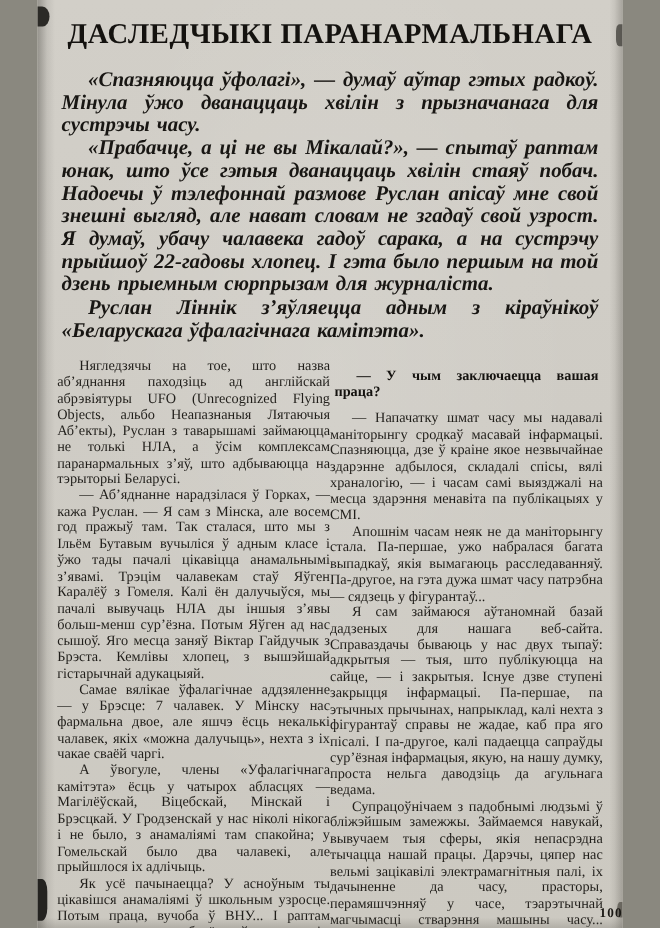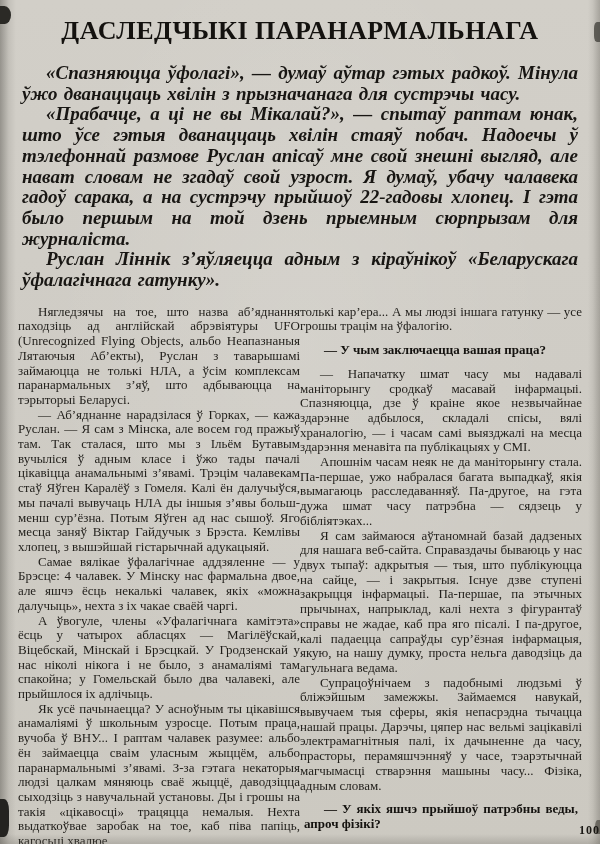--- a/index.html
+++ b/index.html
@@ -2,21 +2,21 @@
 <html><head>
 <meta charset="utf-8">
 <style>
   html, body {
     margin: 0;
     padding: 0;
     background: #8a887f;
   }
   .page {
     position: relative;
-    width: 600px;
+    width: 532px;
     height: 844px;
     margin: 0 auto;
     background:
       radial-gradient(ellipse at 50% 40%, rgba(255,255,255,0.10), rgba(0,0,0,0) 60%),
       linear-gradient(to bottom, #d2cfc8 0%, #cfccc5 45%, #ccc9c1 100%);
     overflow: hidden;
     font-family: "Liberation Serif", "DejaVu Serif", serif;
     color: #1e1c19;
     box-sizing: border-box;
   }
@@ -114,36 +114,35 @@
   <div class="blob-top-left"></div>
   <div class="blob-bottom-left"></div>
   <div class="blob-top-right"></div>
   <div class="blob-bottom-right"></div>
 
   <h1 class="title">ДАСЛЕДЧЫКІ ПАРАНАРМАЛЬНАГА</h1>
 
   <div class="lead">
     <p>«Спазняюцца ўфолагі», — думаў аўтар гэтых радкоў. Мінула ўжо дванаццаць хвілін з прызначанага для сустрэчы часу.</p>
     <p>«Прабачце, а ці не вы Мікалай?», — спытаў раптам юнак, што ўсе гэтыя дванаццаць хвілін стаяў побач. Надоечы ў тэлефоннай размове Руслан апісаў мне свой знешні выгляд, але нават словам не згадаў свой узрост. Я думаў, убачу чалавека гадоў сарака, а на сустрэчу прыйшоў 22-гадовы хлопец. І гэта было першым на той дзень прыемным сюрпрызам для журналіста.</p>
-    <p>Руслан Ліннік з’яўляецца адным з кіраўнікоў «Беларускага ўфалагічнага гатунку».</p>
+    <p>Руслан Ліннік з’яўляецца адным з кіраўнікоў «Беларускага ўфалагічнага камітэта».</p>
   </div>
 
   <div class="columns">
     <div class="col">
       <p>Нягледзячы на тое, што назва аб’яднання паходзіць ад англійскай абрэвіятуры UFO (Unrecognized Flying Objects, альбо Неапазнаныя Лятаючыя Аб’екты), Руслан з таварышамі займаюцца не толькі НЛА, а ўсім комплексам паранармальных з’яў, што адбываюцца на тэрыторыі Беларусі.</p>
       <p>— Аб’яднанне нарадзілася ў Горках, — кажа Руслан. — Я сам з Мінска, але восем год пражыў там. Так сталася, што мы з Ільём Бутавым вучыліся ў адным класе і ўжо тады пачалі цікавіцца анамальнымі з’явамі. Трэцім чалавекам стаў Яўген Каралёў з Гомеля. Калі ён далучыўся, мы пачалі вывучаць НЛА ды іншыя з’явы больш-менш сур’ёзна. Потым Яўген ад нас сышоў. Яго месца заняў Віктар Гайдучык з Брэста. Кемлівы хлопец, з вышэйшай гістарычнай адукацыяй.</p>
-      <p>Самае вялікае ўфалагічнае аддзяленне — у Брэсце: 4 чалавек. У Мінску нас фармальна двое, але яшчэ ёсць некалькі чалавек, якіх «можна далучыць», нехта з іх чакае сваёй чаргі.</p>
+      <p>Самае вялікае ўфалагічнае аддзяленне — у Брэсце: 7 чалавек. У Мінску нас фармальна двое, але яшчэ ёсць некалькі чалавек, якіх «можна далучыць», нехта з іх чакае сваёй чаргі.</p>
       <p>А ўвогуле, члены «Уфалагічнага камітэта» ёсць у чатырох абласцях — Магілёўскай, Віцебскай, Мінскай і Брэсцкай. У Гродзенскай у нас ніколі нікога і не было, з анамаліямі там спакойна; у Гомельскай было два чалавекі, але прыйшлося іх адлічыць.</p>
       <p>Як усё пачынаецца? У асноўным ты цікавішся анамаліямі ў школьным узросце. Потым праца, вучоба ў ВНУ... І раптам чалавек разумее: альбо ён займаецца сваім уласным жыццём, альбо паранармальнымі з’явамі. З-за гэтага некаторыя людзі цалкам мяняюць сваё жыццё, даводзіцца сыходзіць з навучальнай установы. Ды і грошы на такія «цікавосці» трацяцца немалыя. Нехта выдаткоўвае заробак на тое, каб піва папіць, кагосьці хвалюе</p>
     </div>
     <div class="col">
-      <p class="noindent">толькі кар’ера... А мы людзі іншага гатунку — усе грошы трацім на ўфалогію.</p>
       <p class="question">— У чым заключаецца вашая праца?</p>
       <p>— Напачатку шмат часу мы надавалі маніторынгу сродкаў масавай інфармацыі. Спазняюцца, дзе ў краіне якое незвычайнае здарэнне адбылося, складалі спісы, вялі храналогію, — і часам самі выязджалі на месца здарэння менавіта па публікацыях у СМІ.</p>
-      <p>Апошнім часам неяк не да маніторынгу стала. Па-першае, ужо набралася багата выпадкаў, якія вымагаюць расследаванняў. Па-другое, на гэта дужа шмат часу патрэбна — сядзець у бібліятэках...</p>
+      <p>Апошнім часам неяк не да маніторынгу стала. Па-першае, ужо набралася багата выпадкаў, якія вымагаюць расследаванняў. Па-другое, на гэта дужа шмат часу патрэбна — сядзець у фігурантаў...</p>
       <p>Я сам займаюся аўтаномнай базай дадзеных для нашага веб-сайта. Справаздачы бываюць у нас двух тыпаў: адкрытыя — тыя, што публікуюцца на сайце, — і закрытыя. Існуе дзве ступені закрыцця інфармацыі. Па-першае, па этычных прычынах, напрыклад, калі нехта з фігурантаў справы не жадае, каб пра яго пісалі. І па-другое, калі падаецца сапраўды сур’ёзная інфармацыя, якую, на нашу думку, проста нельга даводзіць да агульнага ведама.</p>
       <p>Супрацоўнічаем з падобнымі людзьмі ў бліжэйшым замежжы. Займаемся навукай, вывучаем тыя сферы, якія непасрэдна тычацца нашай працы. Дарэчы, цяпер нас вельмі зацікавілі электрамагнітныя палі, іх дачыненне да часу, прасторы, перамяшчэнняў у часе, тэарэтычнай магчымасці стварэння машыны часу... Фізіка, адным словам.</p>
       <p class="question">— У якіх яшчэ прыйшоў патрэбны веды, апроч фізікі?</p>
       <p>— У псіхалогіі, напрыклад. Хлусіць чалавек ці не хлусіць — першае пытанне, якое за-</p>
     </div>
   </div>
 
   <div class="pageno">100</div>
 
 </div>

